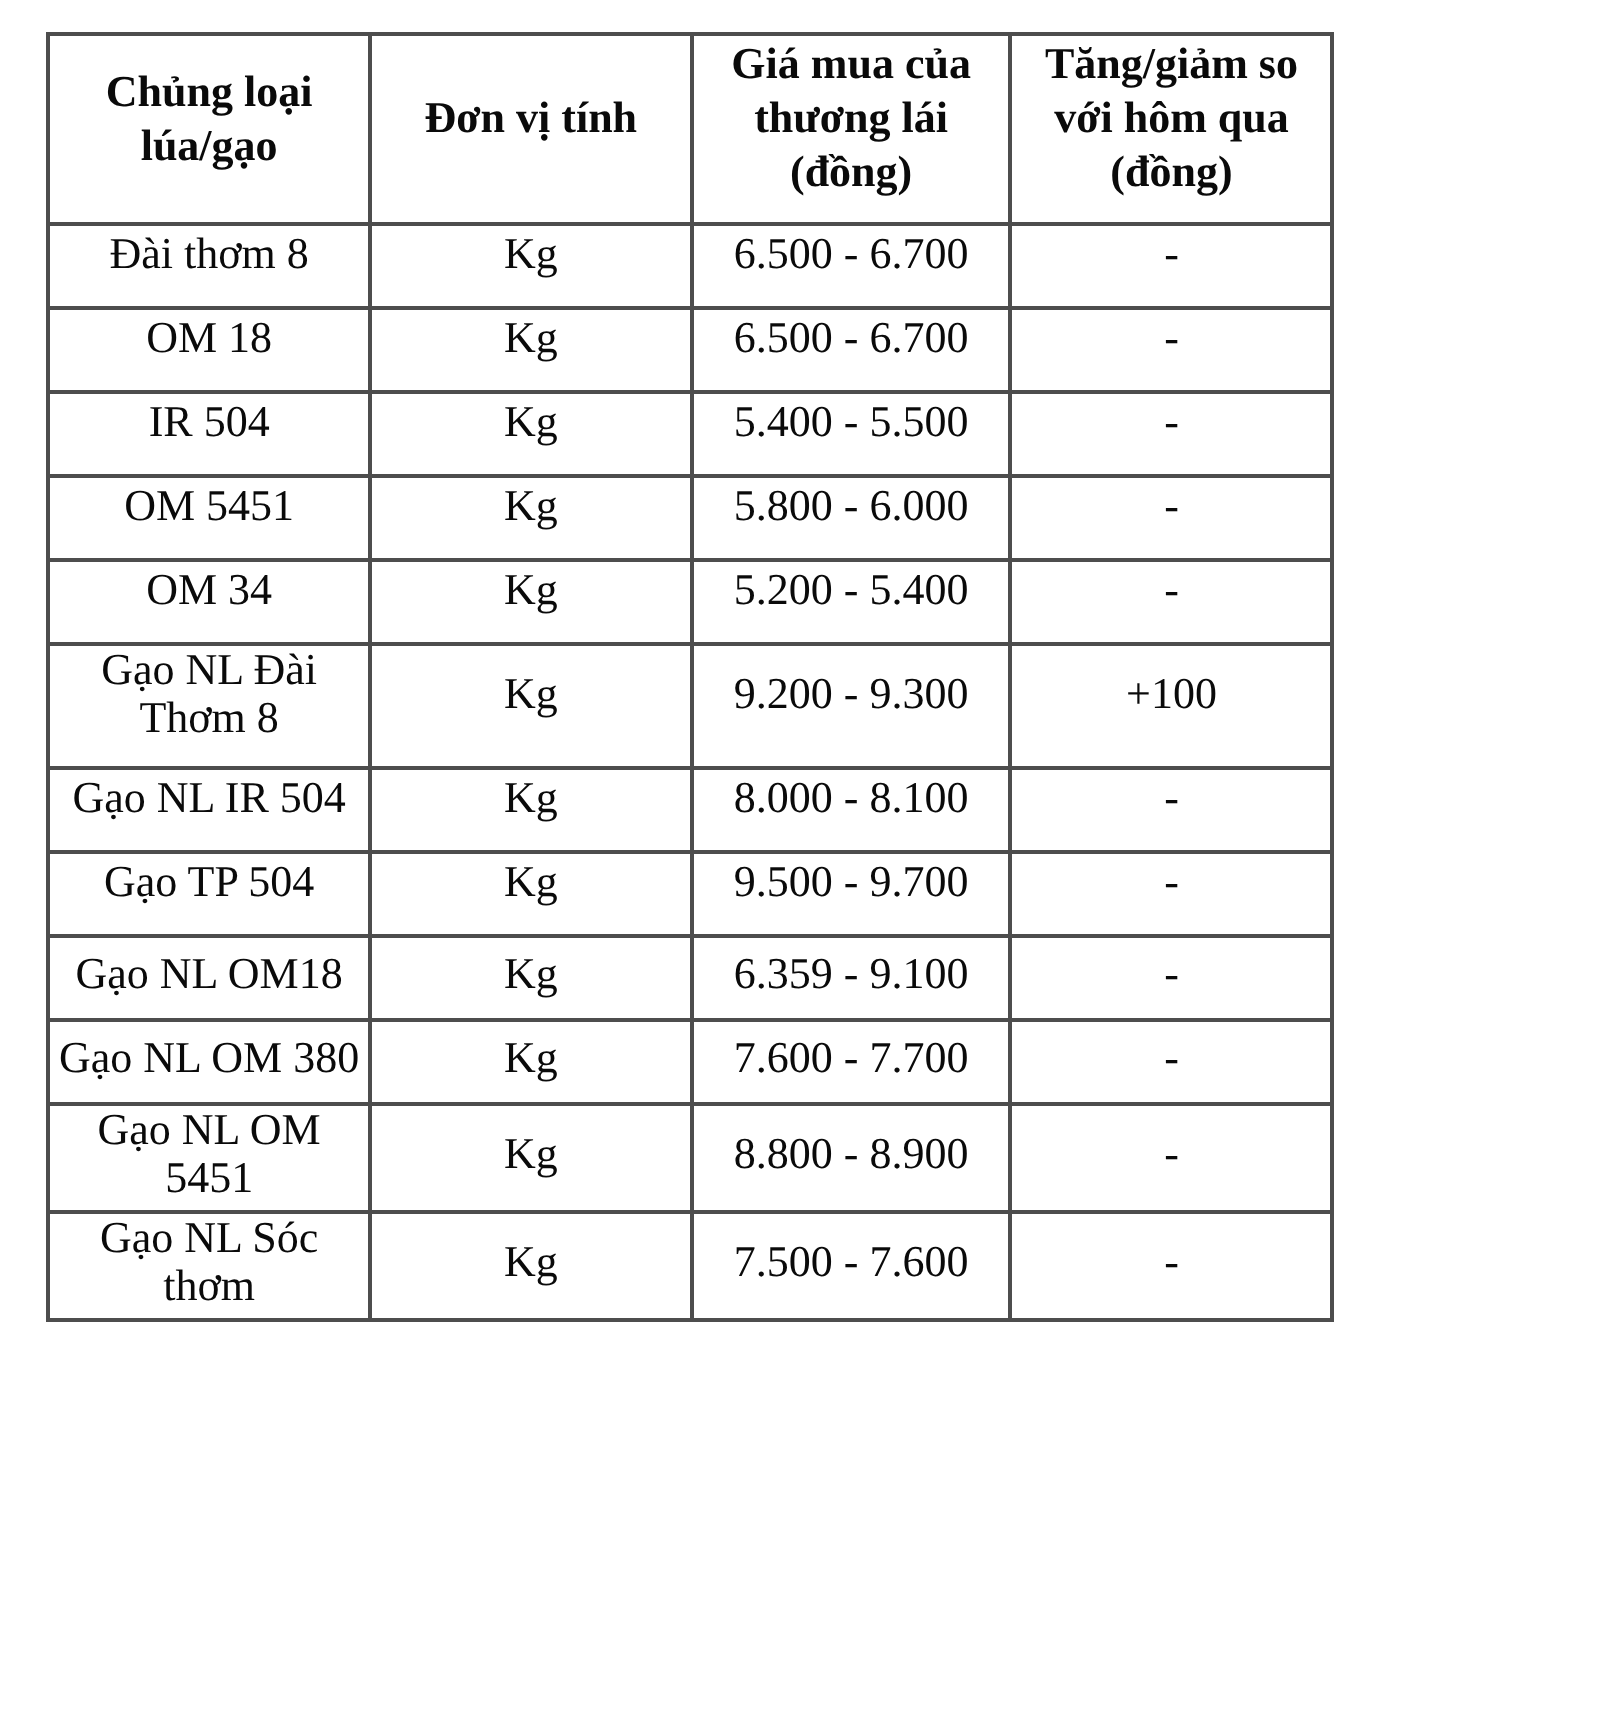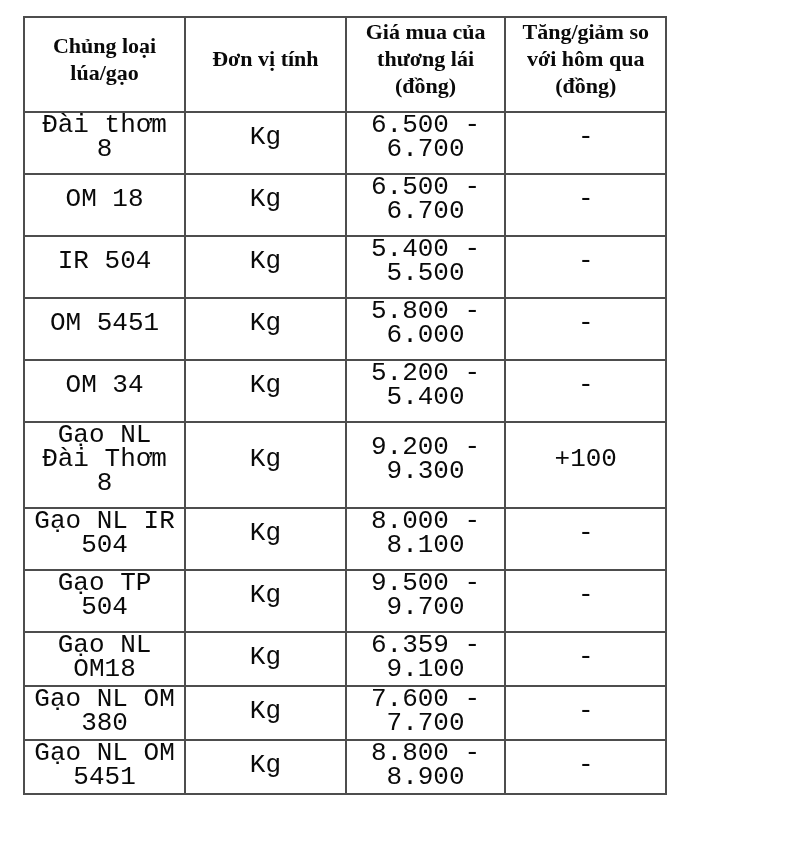--- a/index.html
+++ b/index.html
@@ -34,25 +34,24 @@
   }
   th {
     font-size: 22px;
     font-weight: bold;
     line-height: 27px;
     height: 67px;
     vertical-align: middle;
     padding: 0 10px 12px 10px;
   }
   td {
-    font-size: 26px;
+    font-size: 22px;
     line-height: 24px;
     vertical-align: middle;
     padding: 0 4px;
-    font-family: Liberation Mono, monospace;
   }
   tr.tall td {
     height: 42px;
     padding-bottom: 12px;
   }
   tr.short td {
     height: 42px;
     padding-bottom: 4px;
     border-radius: 11px;
   }
@@ -130,15 +129,21 @@
           <td>Kg</td>
           <td>7.600 - 7.700</td>
           <td>-</td>
         </tr>
         <tr class="short">
           <td>Gạo NL OM 5451</td>
           <td>Kg</td>
           <td>8.800 - 8.900</td>
           <td>-</td>
         </tr>
+        <tr class="short">
+          <td>Gạo NL Sóc thơm</td>
+          <td>Kg</td>
+          <td>7.500 - 7.600</td>
+          <td>-</td>
+        </tr>
       </tbody>
   </table>
 </div>
 
 </body></html>

